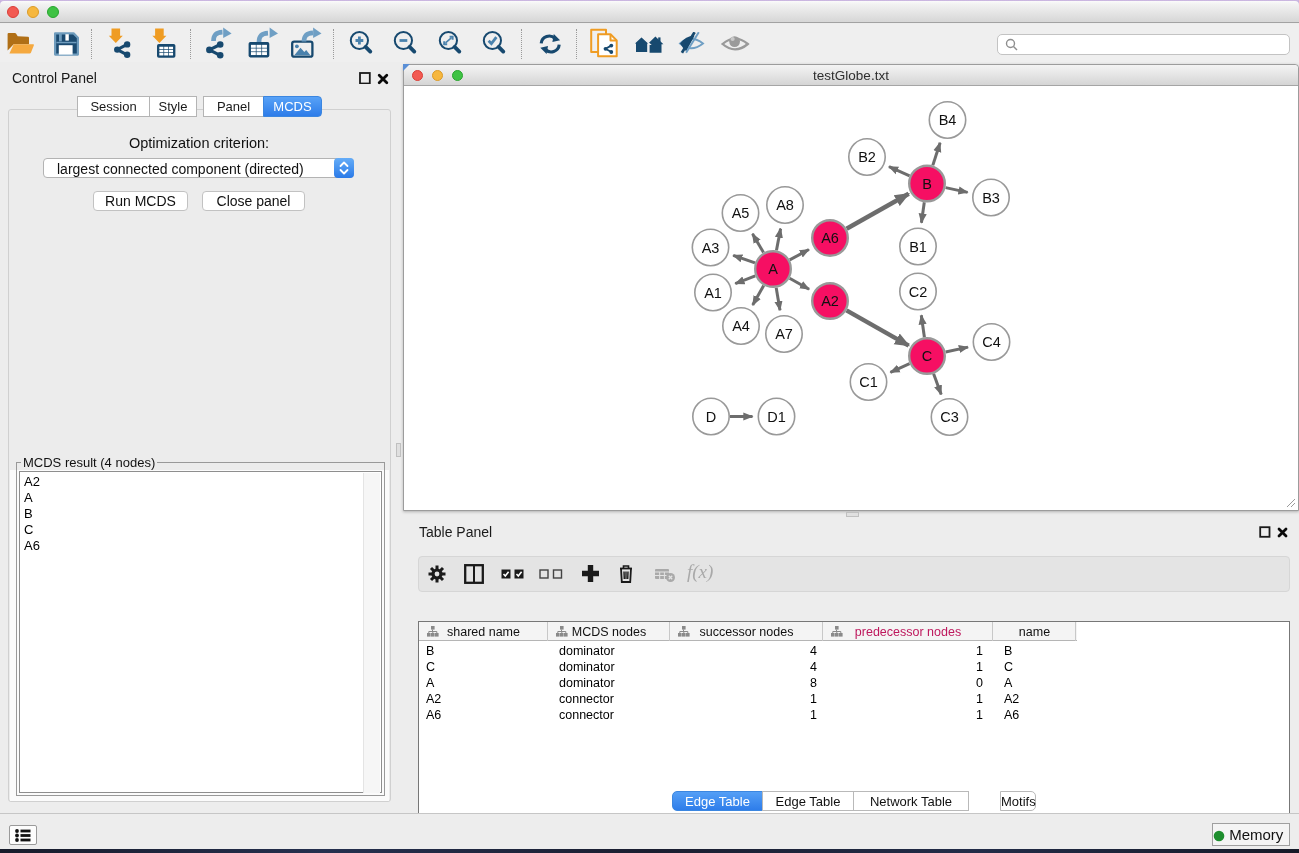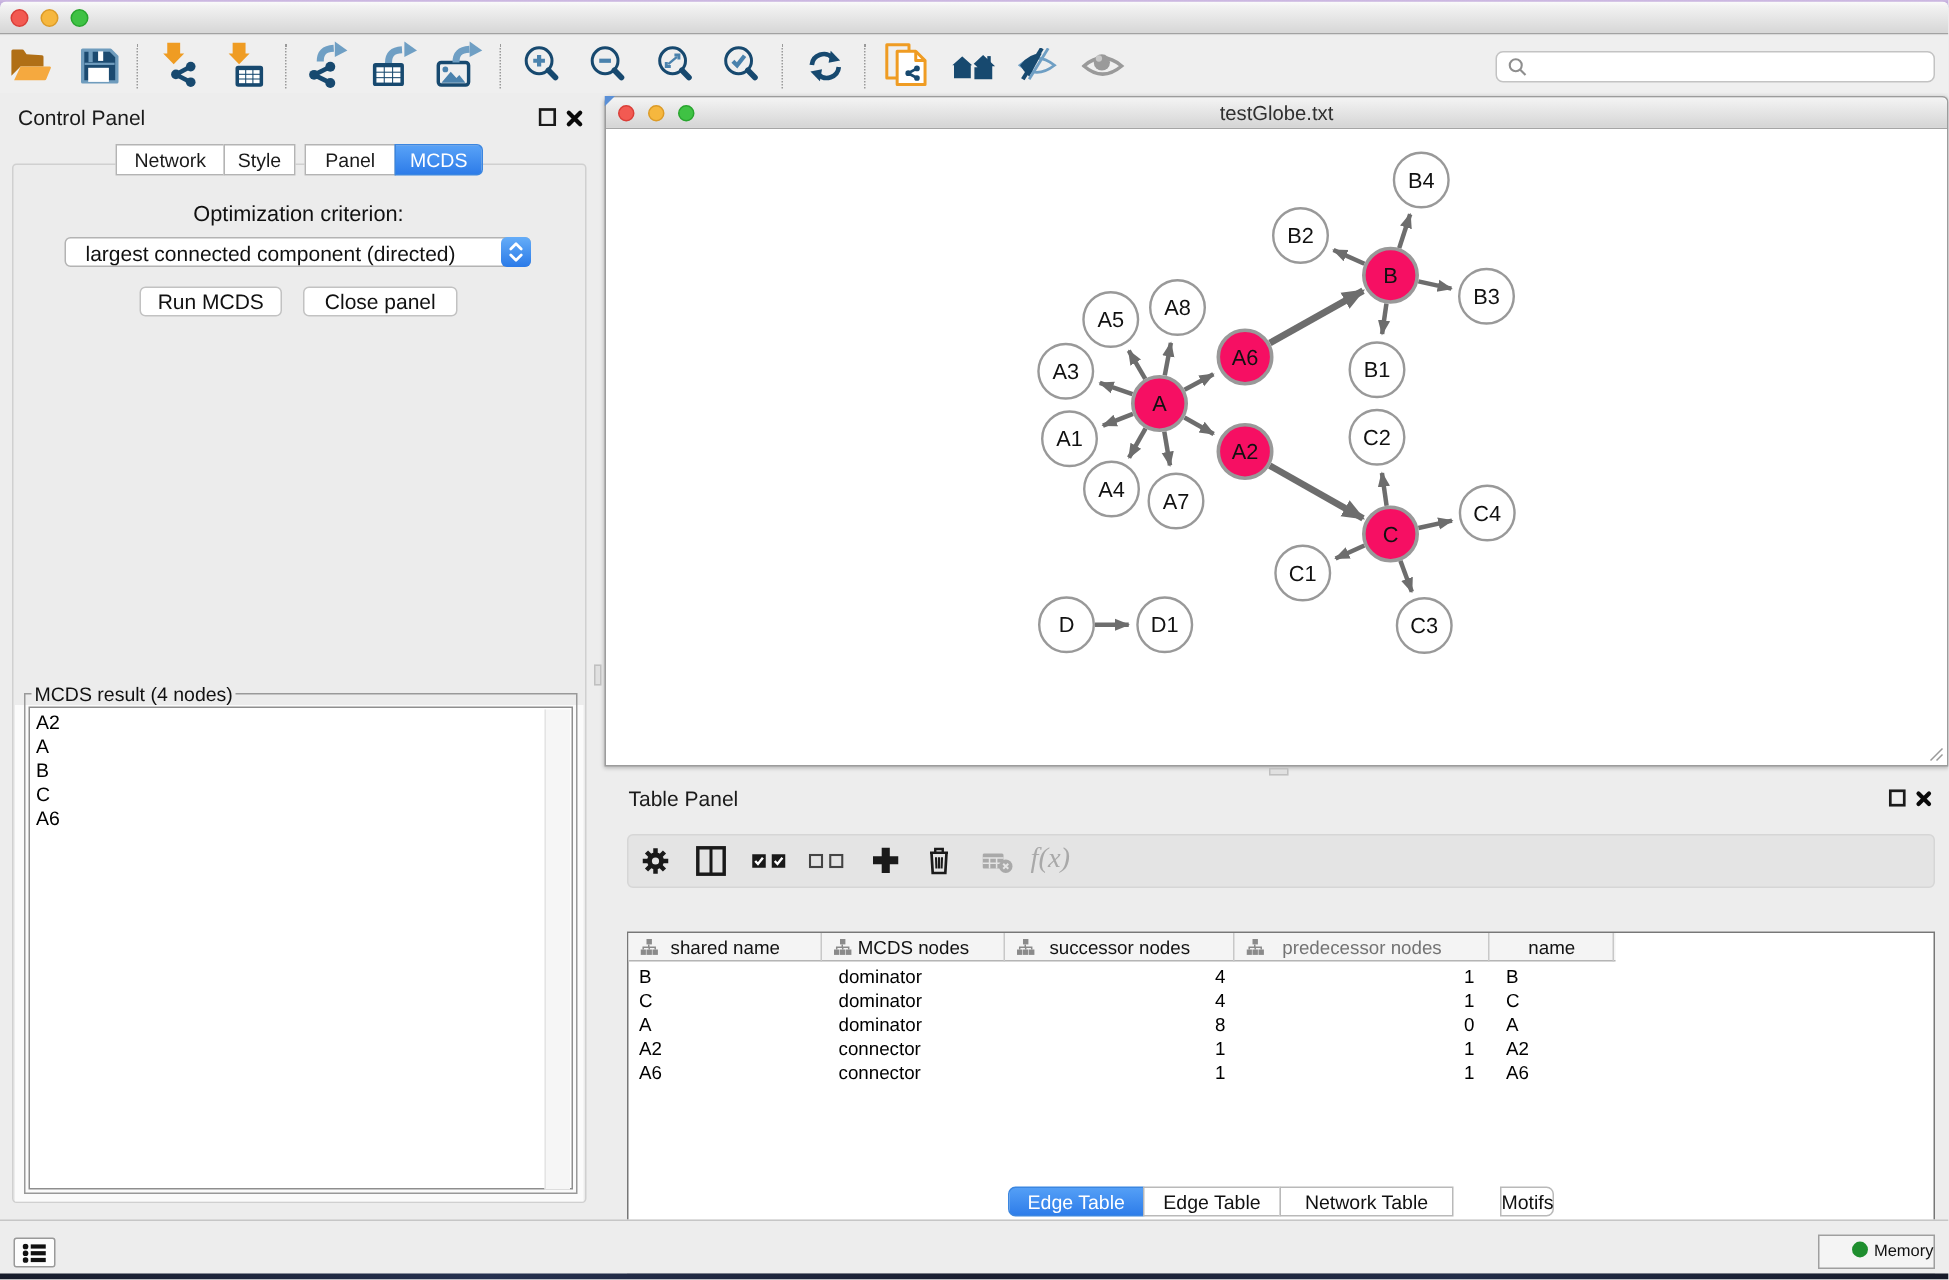--- a/index.html
+++ b/index.html
@@ -36,21 +36,21 @@
 #iwin-tb .t3{left:48px;background:#3fc244;border:1px solid #28a52e;width:11px;height:11px;top:5px}
 #iwin-tb .ttext{position:absolute;width:100%;text-align:center;top:3px;font-size:13.5px;color:#2f2f2f}
 #graph{position:absolute;left:0;top:21px}
 #tp-title{left:419px;top:524px;font-size:14px;color:#1a1a1a}
 #tp-toolbar{left:418px;top:556px;width:872px;height:36px;background:#e4e4e4;border:1px solid #d6d6d6;border-radius:4px}
 #tbl{left:418px;top:621px;width:872px;height:228px;background:#fff;border:1px solid #777}
 .btab{position:absolute;top:791px;height:20px;background:#fff;border:1px solid #b9b9b9;font-size:13px;color:#111;text-align:center;line-height:19px}
 .btabsel{background:linear-gradient(#549ff6,#2e7dea);color:#fff;border-color:#3b86e0}
 #statusbar{left:0;top:813px;width:1299px;height:36px;background:#ededed;border-top:1px solid #c6c6c6}
 #listbtn{position:absolute;left:9px;top:11px;width:28px;height:20px;background:#fdfdfd;border:1px solid #9a9a9a;border-radius:2px}
-#membtn{position:absolute;right:9px;top:9px;width:78px;height:23px;background:#f4f4f4;border:1px solid #9f9f9f;font-size:11px;color:#111;text-align:right;line-height:21px}
+#membtn{position:absolute;right:9px;top:9px;width:78px;height:23px;background:#f4f4f4;border:1px solid #9f9f9f;font-size:15px;color:#111;text-align:left;line-height:21px}
 </style></head>
 <body>
 <div class="abs" id="deskTop"></div>
 <div class="abs" id="titlebar">
   <div class="tl t1"></div>
     <div class="tl t2"></div>
     <div class="tl t3"></div>
 </div>
 <div class="abs" id="toolbar">
   <svg class="tbi" style="left:5px;top:7px" width="31" height="26" viewBox="0 0 31 26">
@@ -196,21 +196,21 @@
     </div>
 </div>
 <div class="abs" id="cp-title">Control Panel</div>
 <svg class="abs" style="left:359px;top:72px" width="12" height="12">
     <rect x="1" y="1" width="9.8" height="10.5" fill="none" stroke="#1a1a1a" stroke-width="1.8"></rect>
   </svg>
 <svg class="abs" style="left:377px;top:73px" width="12" height="12">
     <path d="M2.2 2.2 L9.8 9.8 M9.8 2.2 L2.2 9.8" stroke="#0a0a0a" stroke-width="2.8" stroke-linecap="round"></path>
   </svg>
 <div class="abs" id="cp-body"></div>
-<div class="cptab" style="left:77px;width:73px">Network</div>
+<div class="cptab" style="left:77px;width:73px">Session</div>
 <div class="cptab" style="left:149px;width:48px">Style</div>
 <div class="cptab" style="left:203px;width:61px">Panel</div>
 <div class="cptab cptabsel" style="left:263px;width:59px;border-radius:0 4px 4px 0">MCDS</div>
 <div class="abs" id="optlabel">Optimization criterion:</div>
 <div class="abs" id="dropdown">
     <span class="dtext">largest connected component (directed)</span>
   <div id="dstep"><svg width="20" height="20" viewBox="0 0 20 20">
         <path d="M6.5 8 L10 4.5 L13.5 8" fill="none" stroke="#fff" stroke-width="1.8" stroke-linecap="round" stroke-linejoin="round"></path>
         <path d="M6.5 12 L10 15.5 L13.5 12" fill="none" stroke="#fff" stroke-width="1.8" stroke-linecap="round" stroke-linejoin="round"></path>
       </svg></div>
@@ -410,21 +410,21 @@
     <svg style="position:absolute;left:259px;top:4px" width="12" height="11" viewBox="0 0 12 11">
       <g fill="#8a8a8a">
         <rect x="4" y="0" width="3.6" height="3.6"></rect>
         <rect x="0" y="7" width="3.6" height="3.6"></rect>
         <rect x="4" y="7" width="3.6" height="3.6"></rect>
         <rect x="8" y="7" width="3.6" height="3.6"></rect>
         <path d="M5.5 3.6 L5.5 5.5 M1.8 7 L1.8 5.5 L9.8 5.5 L9.8 7 M5.8 5.5 L5.8 7" stroke="#8a8a8a" stroke-width="1" fill="none"></path>
       </g>
     </svg>
     <div style="position:absolute;left:404px;top:0;width:170px;height:19px;border-right:1px solid #c8c8c8"></div>
-    <div style="position:absolute;left:404px;top:3px;width:170px;text-align:center;font-size:12.5px;color:#737373">predecessor nodes</div>
+    <div style="position:absolute;left:404px;top:3px;width:170px;text-align:center;font-size:12.5px;color:#be185d">predecessor nodes</div>
     <svg style="position:absolute;left:412px;top:4px" width="12" height="11" viewBox="0 0 12 11">
       <g fill="#8a8a8a">
         <rect x="4" y="0" width="3.6" height="3.6"></rect>
         <rect x="0" y="7" width="3.6" height="3.6"></rect>
         <rect x="4" y="7" width="3.6" height="3.6"></rect>
         <rect x="8" y="7" width="3.6" height="3.6"></rect>
         <path d="M5.5 3.6 L5.5 5.5 M1.8 7 L1.8 5.5 L9.8 5.5 L9.8 7 M5.8 5.5 L5.8 7" stroke="#8a8a8a" stroke-width="1" fill="none"></path>
       </g>
     </svg>
     <div style="position:absolute;left:574px;top:0;width:83px;height:19px;border-right:1px solid #c8c8c8"></div>

